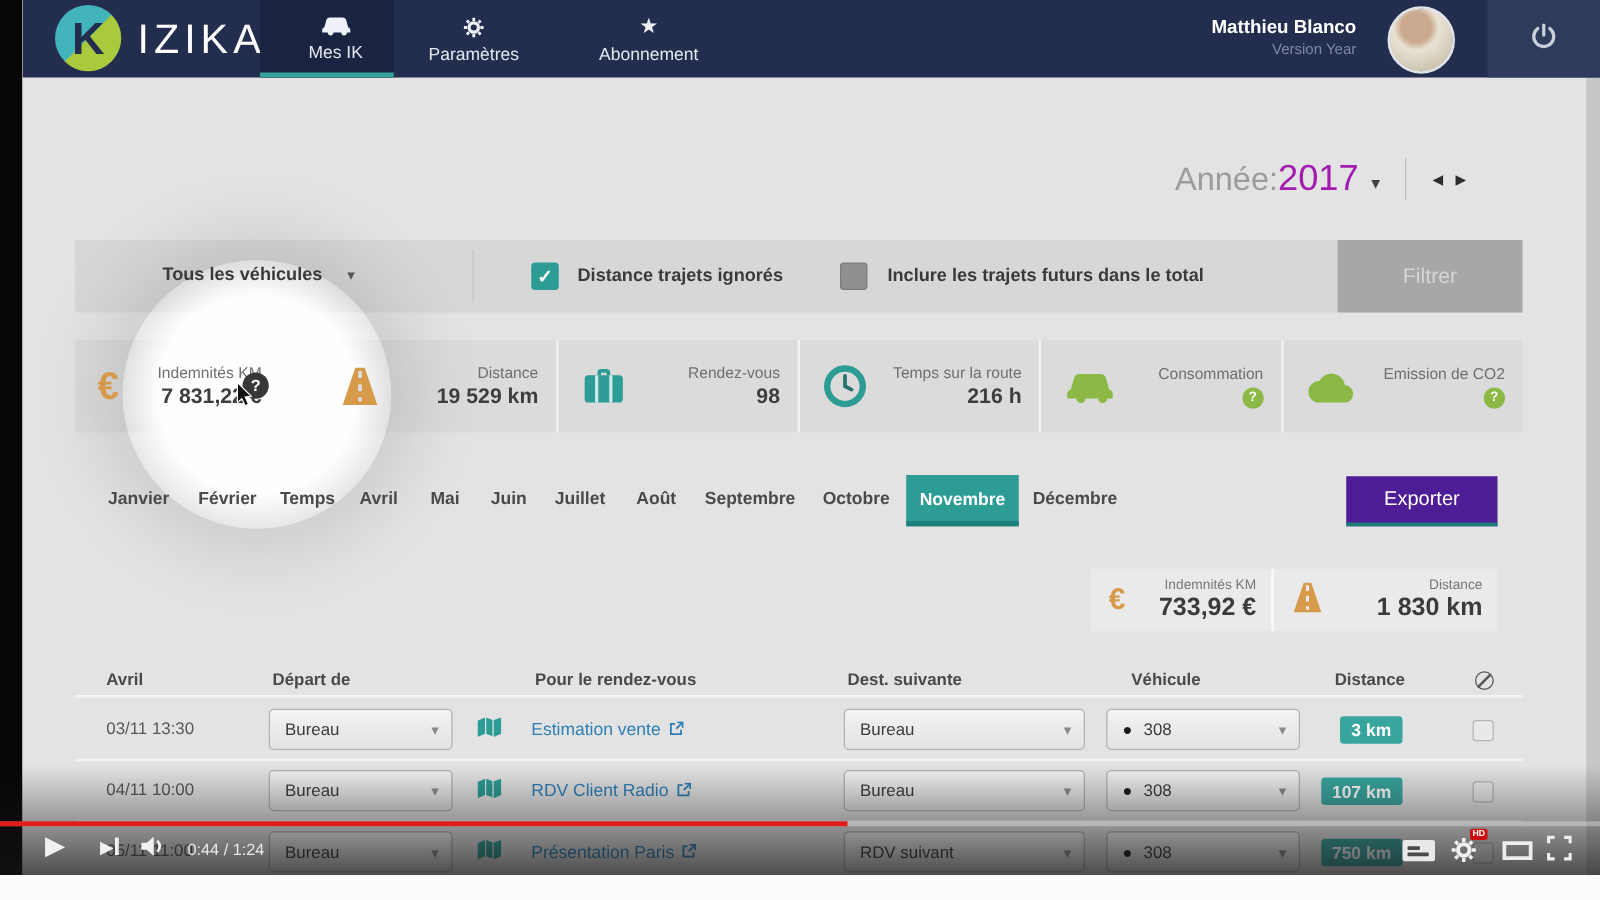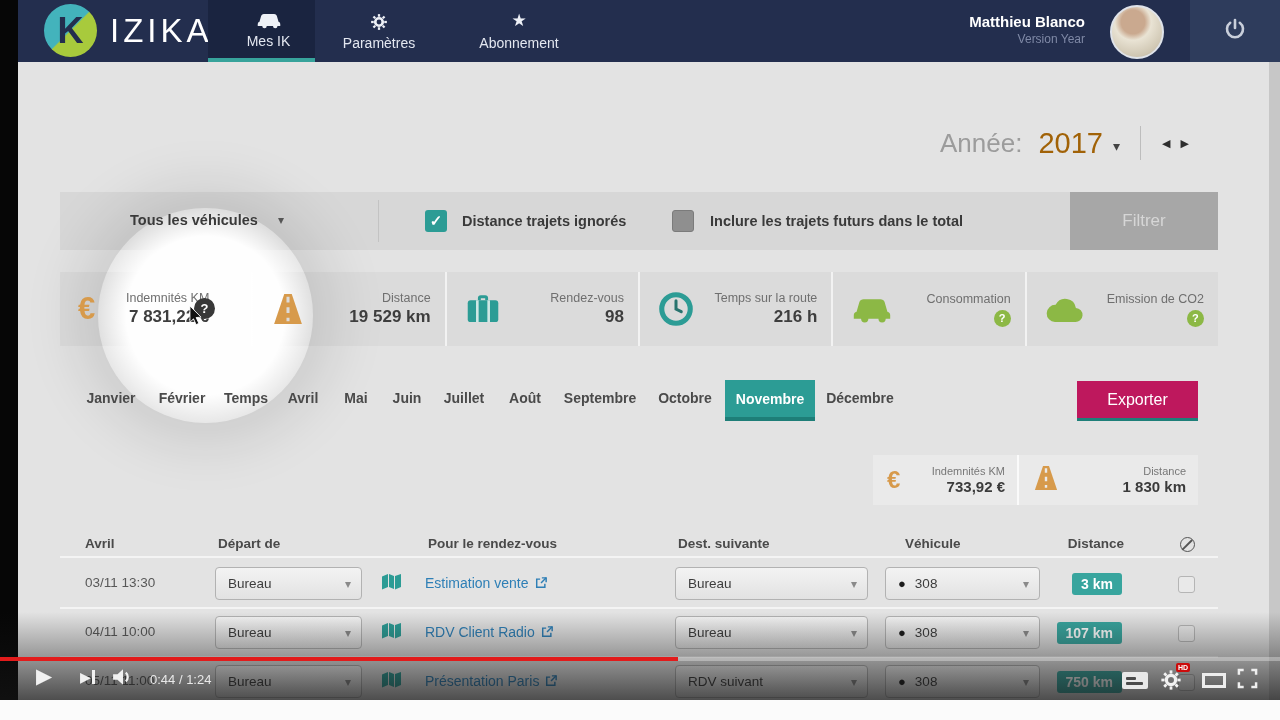--- a/index.html
+++ b/index.html
@@ -29,21 +29,21 @@
   .user-name{color:#fff;font-size:15px;font-weight:bold;}
   .user-sub{color:#7f89a6;font-size:12px;margin-top:2px;}
   .avatar{position:absolute;left:1092px;top:5px;width:50px;height:50px;border-radius:50%;border:2px solid #dfe3ea;
           background:radial-gradient(circle at 42% 30%,#caa98f 0 26%,#e9e3d4 40%,#cfc6b2 75%,#a99d84);}
   .power-panel{position:absolute;left:1172px;top:0;width:90px;height:62px;background:#2e3c5c;
                display:flex;align-items:center;justify-content:center;color:#c9cfdb;cursor:pointer;}
 
   
   .year-row{position:absolute;left:922px;top:126px;display:flex;align-items:center;z-index:6;}
   .year-label{font-size:26px;color:#9c9c9c;}
-  .year-value{font-size:29px;color:#a16207;margin-left:16px;}
+  .year-value{font-size:29px;color:#a21caf;}
   .year-caret{font-size:14px;color:#444;margin-left:10px;margin-top:6px;cursor:pointer;}
   .year-div{width:1px;height:34px;background:#bdbdbd;margin:0 16px 0 20px;}
   .year-arrow{font-size:11px;color:#2e2e2e;cursor:pointer;padding:4px 5px;}
 
   
   .filter-bar{position:absolute;left:42px;top:192px;width:1158px;height:58px;background:#d7d7d7;}
   .fb-item{position:absolute;z-index:6;}
   .fb-label{font-size:14.5px;font-weight:bold;color:#3a3a3a;}
   .fb-vehicle{left:30px;top:20px;display:flex;align-items:center;gap:20px;cursor:pointer;margin-left:40px;}
   .fb-caret{font-size:12px;color:#555;}
@@ -80,31 +80,31 @@
              color:#fff;font-size:13px;font-weight:bold;display:flex;align-items:center;justify-content:center;
              z-index:7;cursor:pointer;}
   .cursor{position:absolute;left:170px;top:306px;z-index:8;pointer-events:none;}
 
   
   .month{position:absolute;top:390px;transform:translateX(-50%);font-size:14px;font-weight:bold;color:#4a4a4a;
          z-index:6;cursor:pointer;white-space:nowrap;}
   .month-sel{position:absolute;left:707px;top:380px;width:90px;height:41px;background:#2c9c95;color:#fff;
              border-bottom:4px solid #1e7e78;box-sizing:border-box;display:flex;align-items:center;justify-content:center;
              font-size:14px;font-weight:bold;z-index:6;cursor:pointer;}
-  .export-btn{position:absolute;left:1059px;top:381px;width:121px;height:40px;background:#be185d;color:#fff;
+  .export-btn{position:absolute;left:1059px;top:381px;width:121px;height:40px;background:#4c1d95;color:#fff;
               border-bottom:3px solid #1e7f79;box-sizing:border-box;display:flex;align-items:center;justify-content:center;
               font-size:16px;z-index:6;cursor:pointer;}
 
   
   .substats{position:absolute;left:855px;top:455px;width:325px;height:50px;display:flex;}
   .sub-cell{background:#eaeaea;display:flex;align-items:center;padding:0 12px 0 14px;box-sizing:border-box;}
   .sub-cell.s1{width:146px;border-right:2px solid #fafafa;}
   .sub-cell.s2{width:179px;}
   .sub-label{font-size:11px;color:#777;}
-  .sub-value{font-size:15px;font-weight:bold;color:#3b3b3b;margin-top:1px;text-align:right;}
+  .sub-value{font-size:20px;font-weight:bold;color:#3b3b3b;margin-top:1px;text-align:right;}
   .sub-text{flex:1;text-align:right;}
   .euro-mid{font-size:24px;font-weight:bold;color:#d79a4b;}
 
   
   .th{position:absolute;top:536px;font-size:13.5px;font-weight:bold;color:#4a4a4a;}
   .th-date{left:67px;}.th-dep{left:200px;}.th-rdv{left:410px;}.th-dest{left:660px;}.th-veh{left:887px;}
   .th-dist{left:1020px;width:86px;text-align:right;}
   .no-circle{position:absolute;left:1162px;top:537px;width:13px;height:13px;border:1.5px solid #555;border-radius:50%;}
   .no-circle::before{content:"";position:absolute;left:-1px;top:5.5px;width:14px;height:1.5px;background:#555;
                      transform:rotate(-45deg);}

